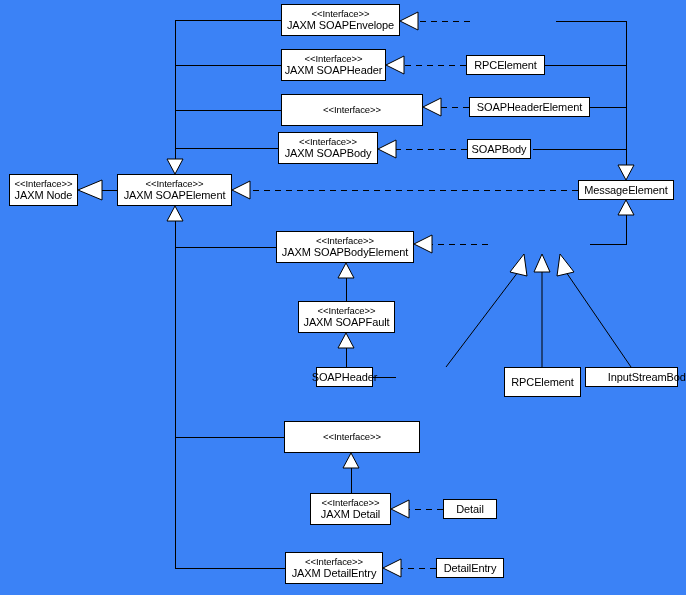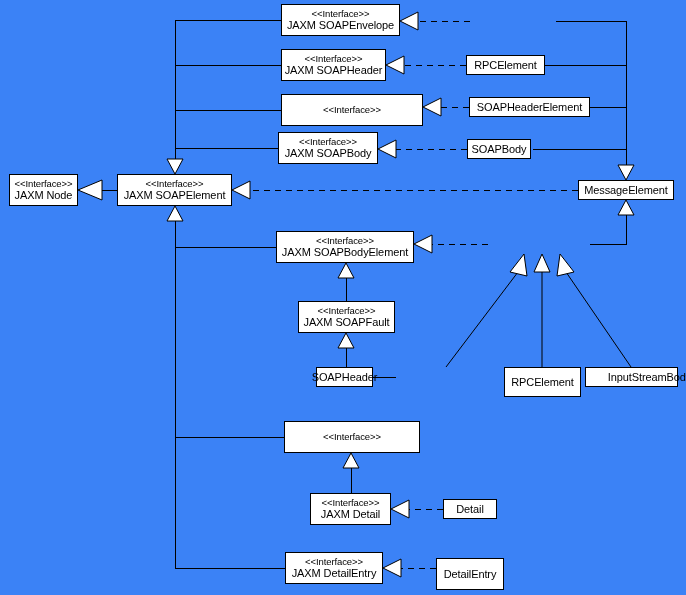--- a/index.html
+++ b/index.html
@@ -213,17 +213,17 @@
     <span class="nname">JAXM Detail</span>
   </div>
   <div class="node plain" style="left: 443px; top: 499px; width: 54px; height: 20px;">
     <span class="nname">Detail</span>
   </div>
 
   <div class="node iface" style="left: 285px; top: 552px; width: 98px; height: 32px;">
     <span class="stereo">&lt;&lt;Interface&gt;&gt;</span>
     <span class="nname">JAXM DetailEntry</span>
   </div>
-  <div class="node plain" style="left: 436px; top: 558px; width: 68px; height: 32px;">
+  <div class="node plain" style="left: 436px; top: 558px; width: 68px; height: 20px;">
     <span class="nname">DetailEntry</span>
   </div>
 
 </div>
 
 </body></html>

